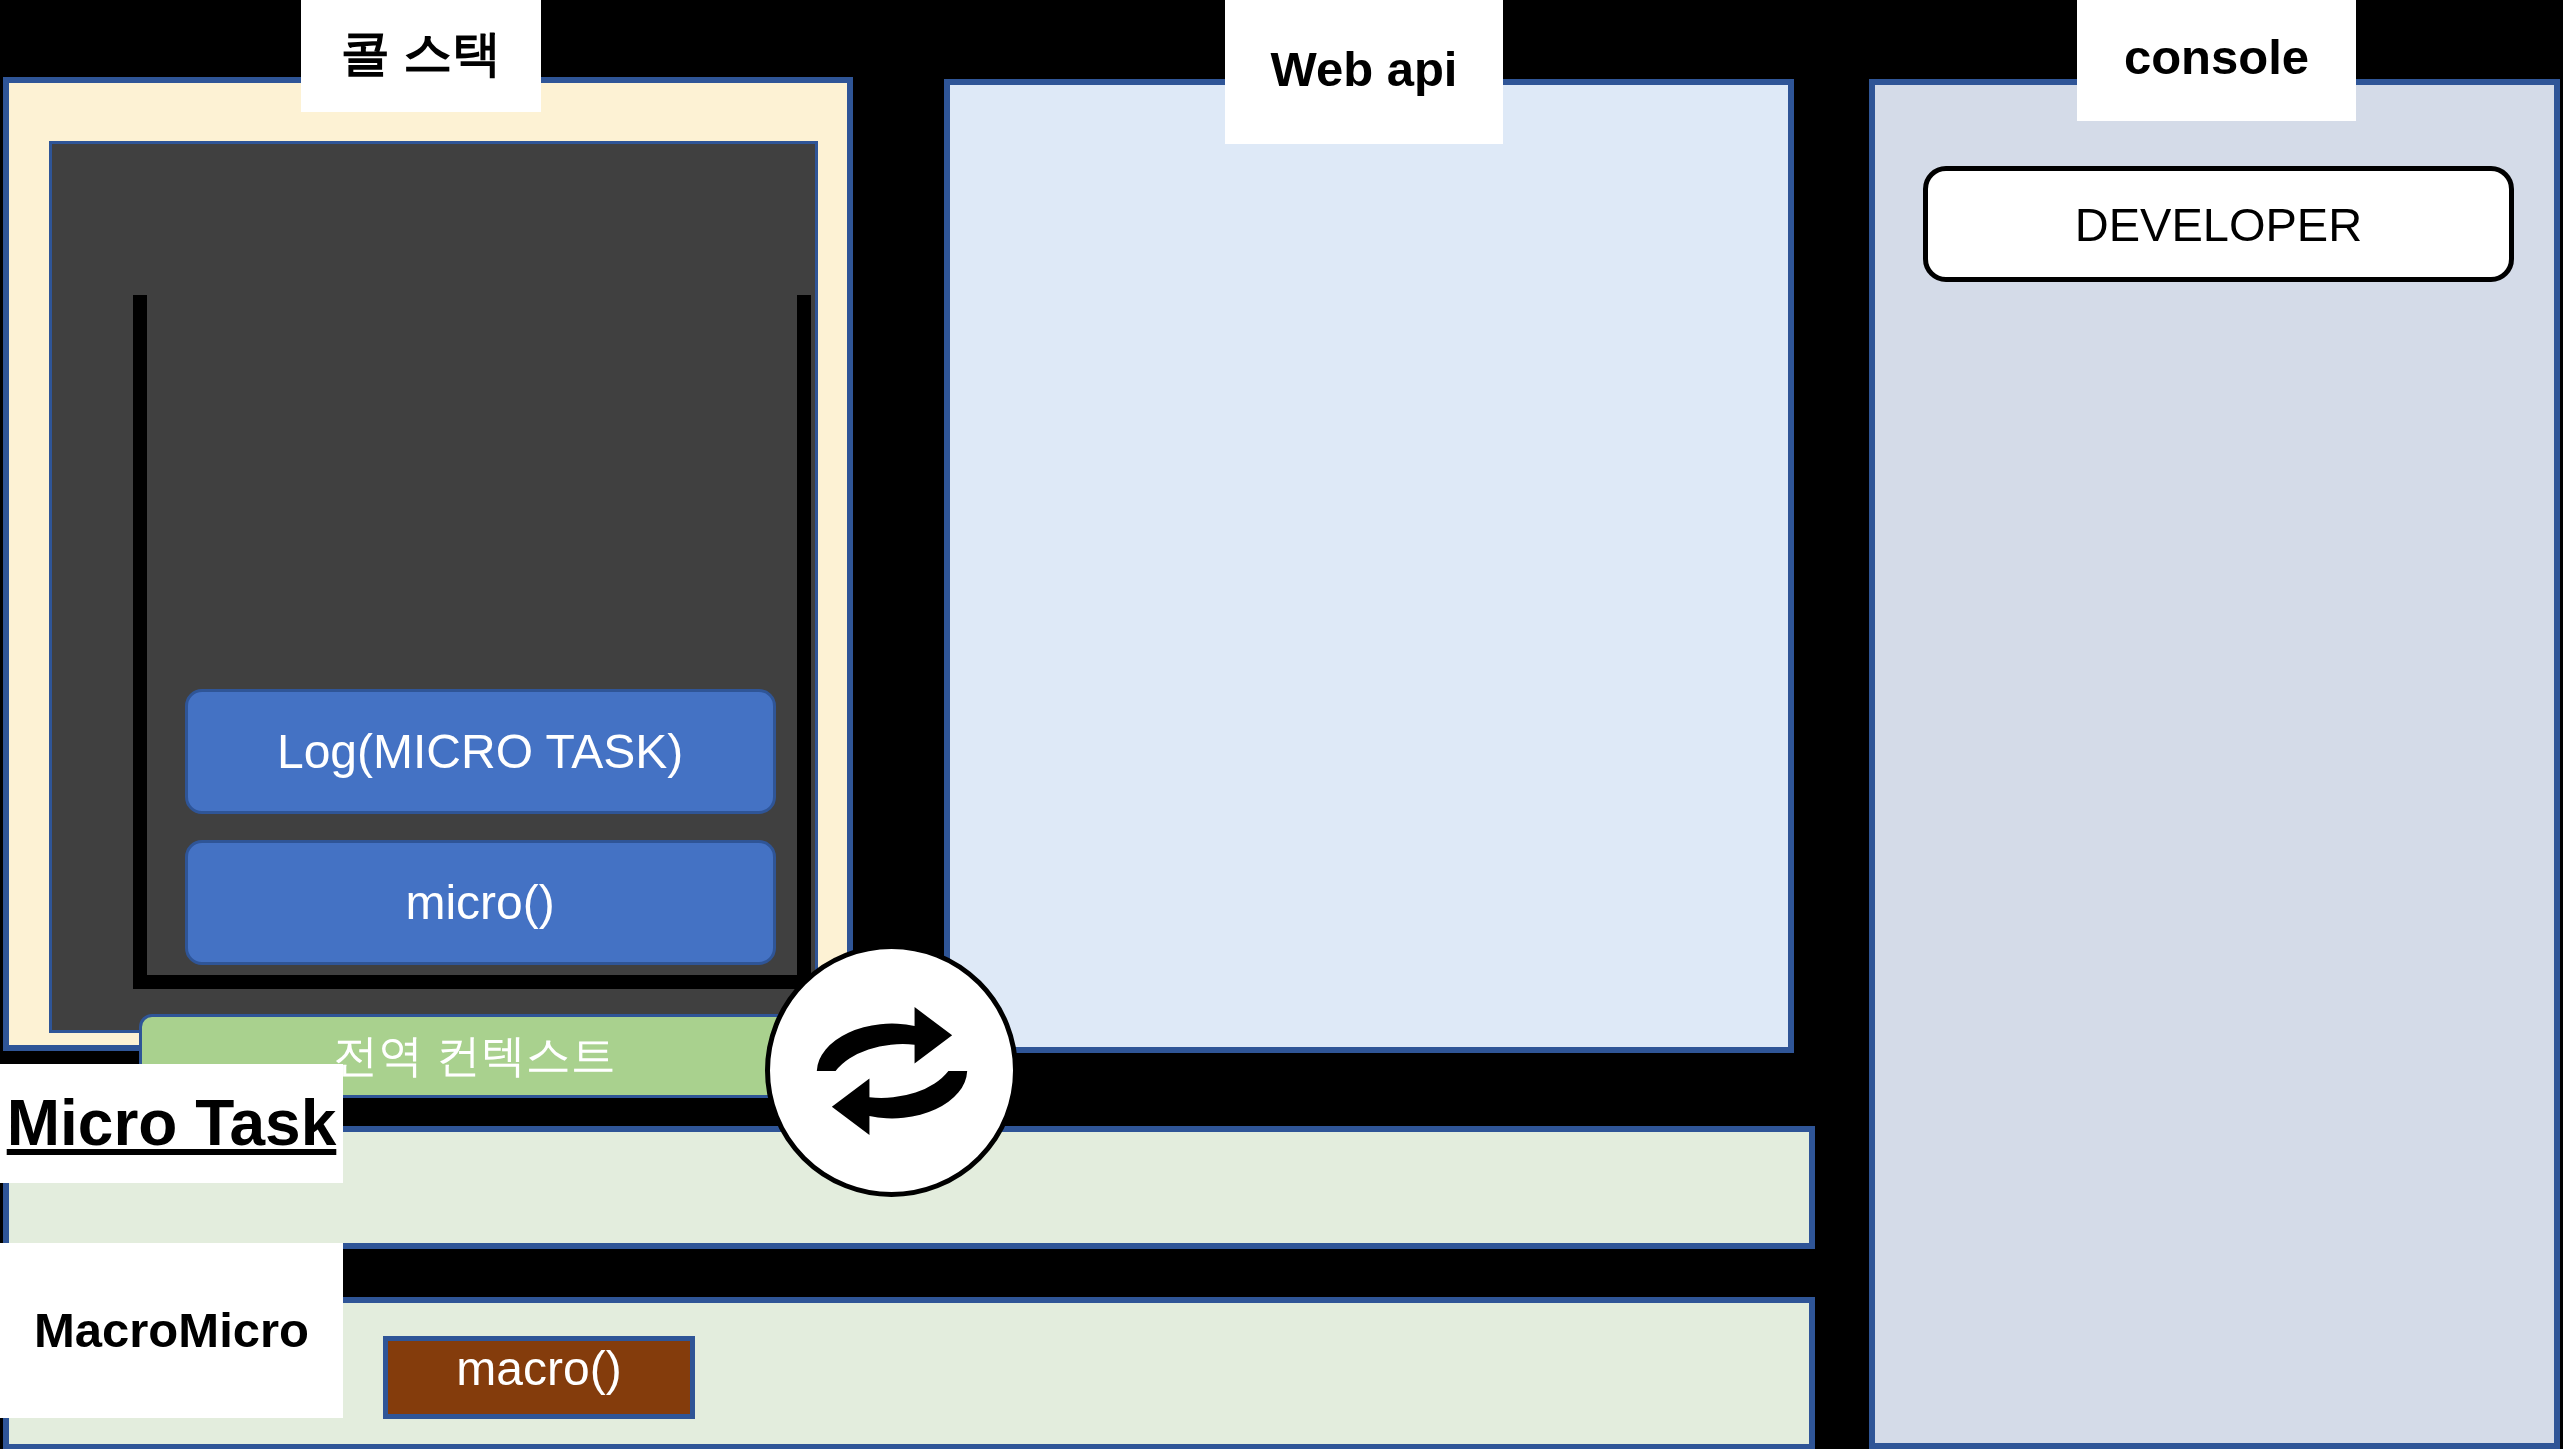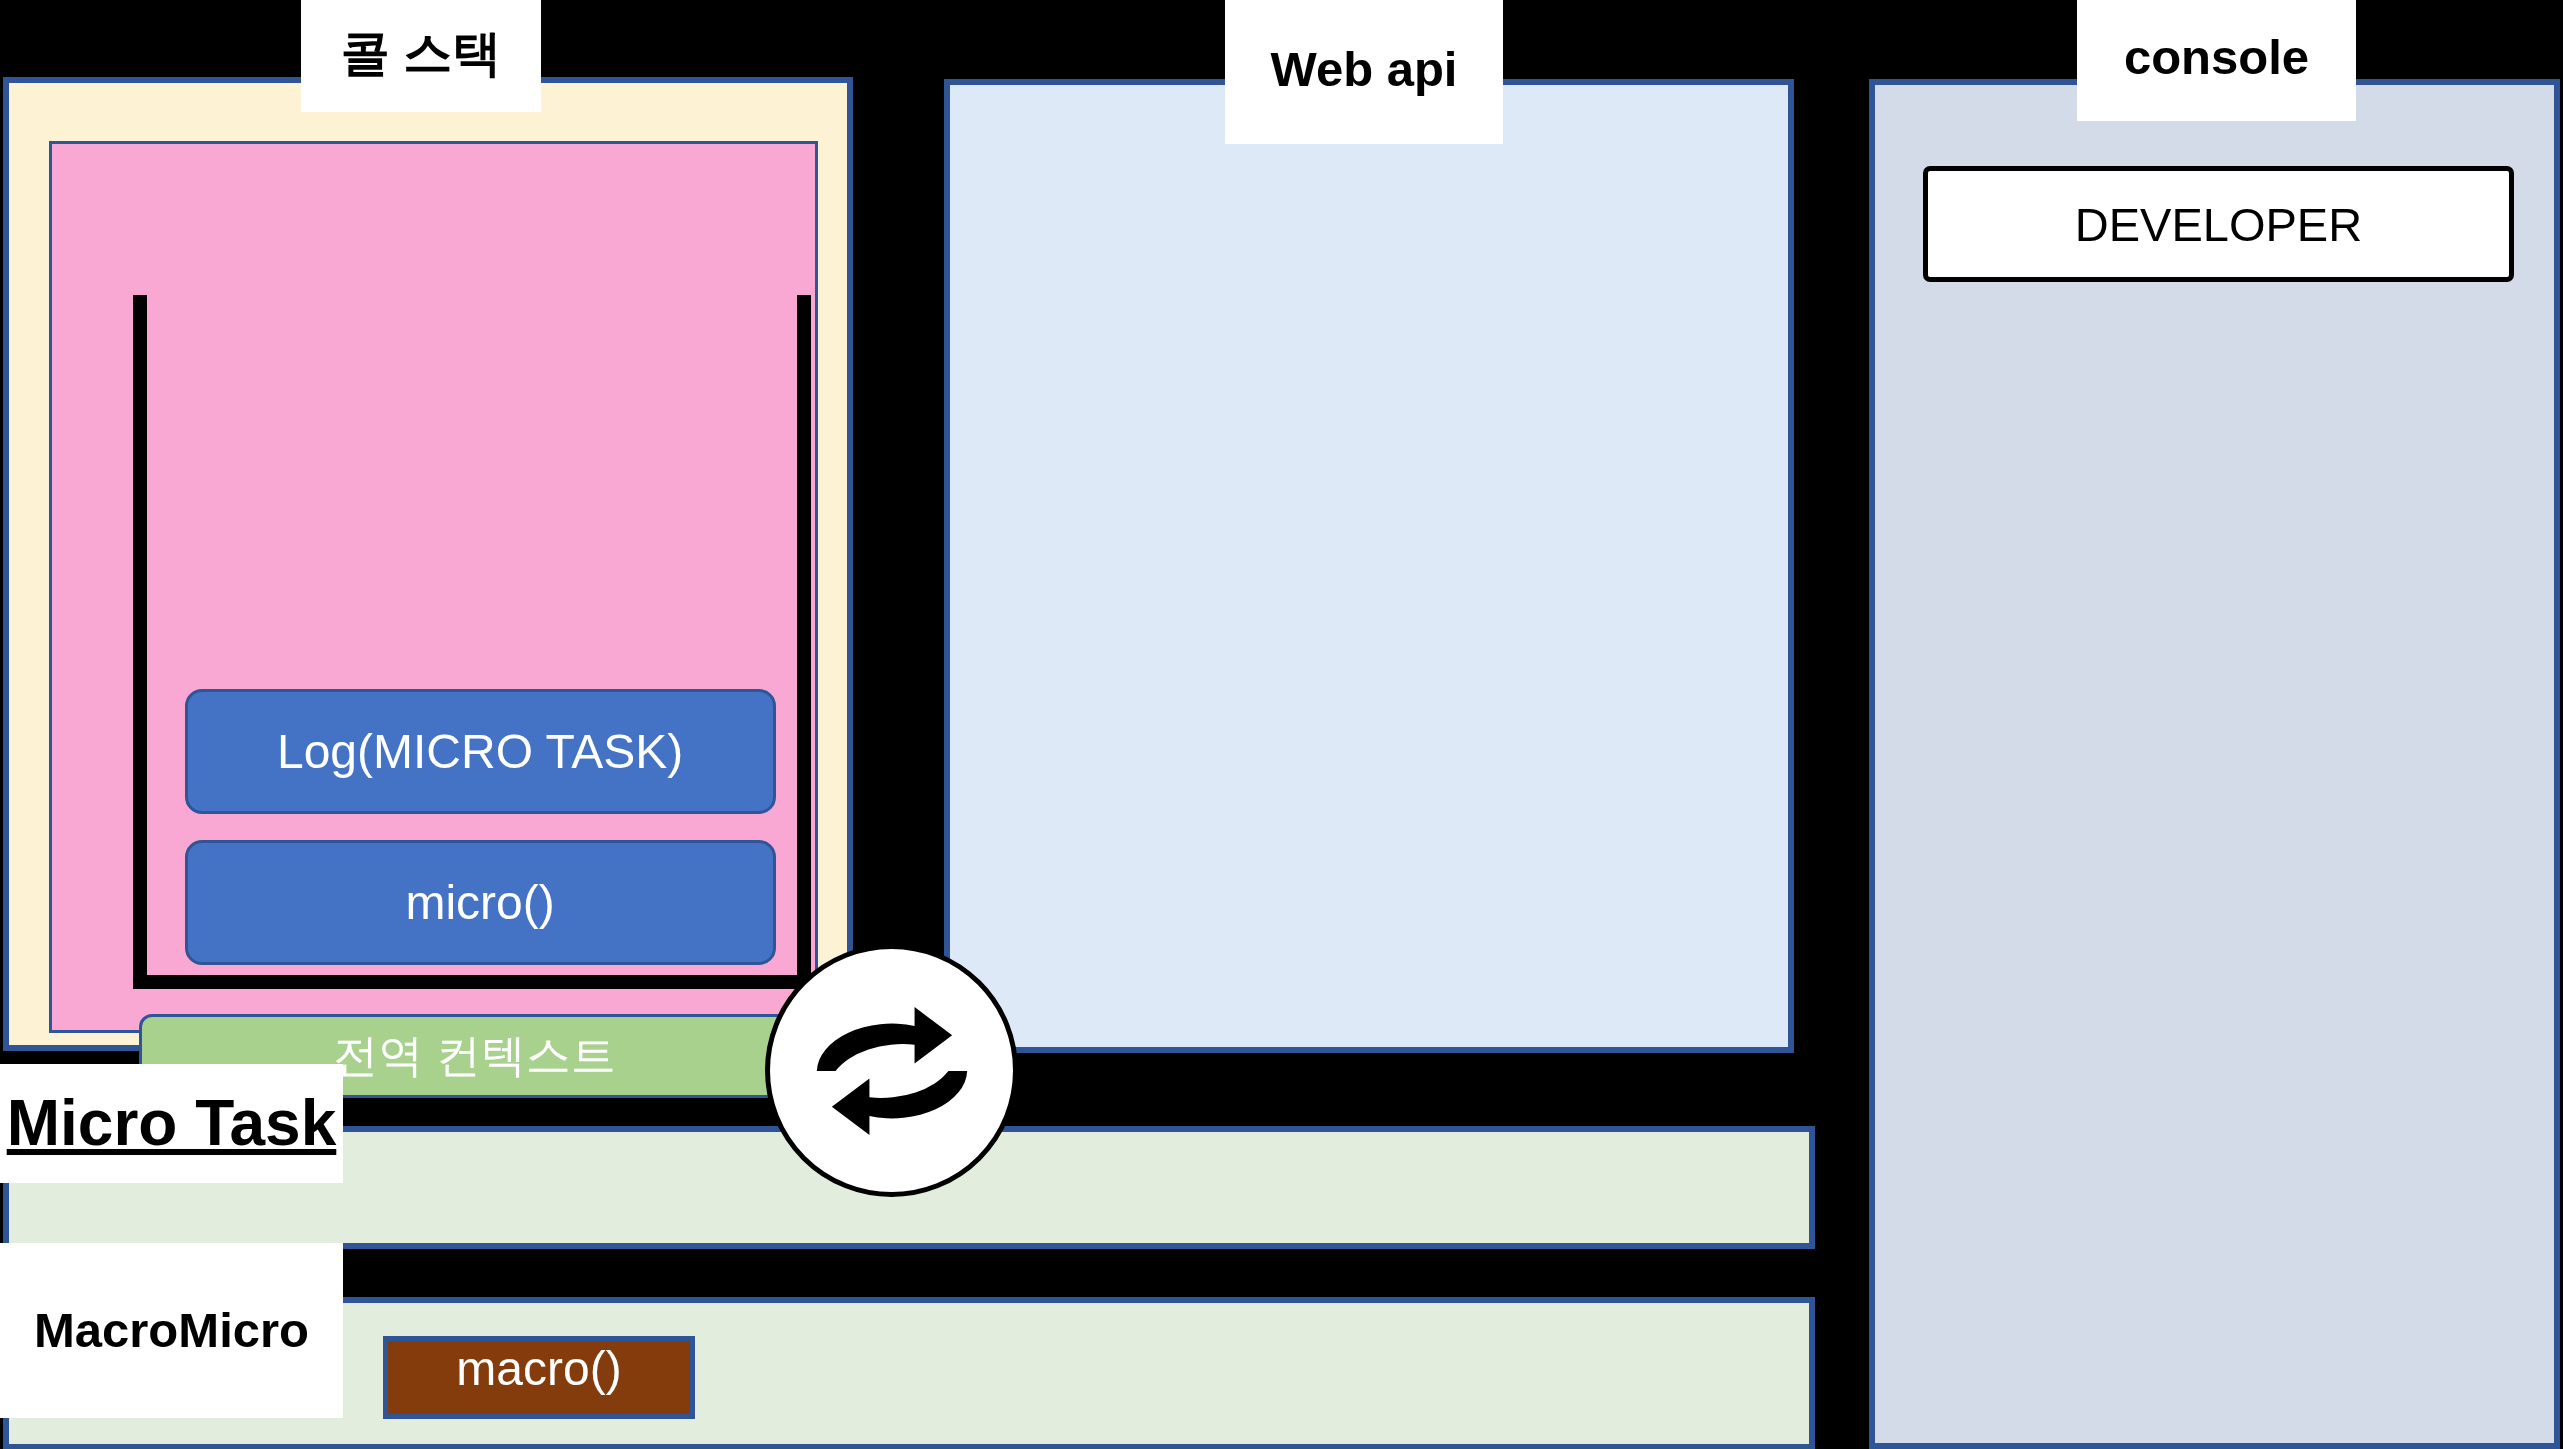--- a/index.html
+++ b/index.html
@@ -33,21 +33,21 @@
   }
 
   
   #callstack-panel {
     left: 2.6px; top: 77px; width: 850px; height: 974px;
     background: #FDF2D4;
   }
   #callstack-inner {
     position: absolute;
     left: 40px; top: 58px; width: 769px; height: 892px;
-    background: #f9a8d4;
+    background: #404040;
     border: 3.9px solid #2F5597;
   }
   
   #stack-frame {
     position: absolute;
     left: 81px; top: 151px; width: 678px; height: 694px;
     border-left: 14.3px solid #000000;
     border-right: 14.3px solid #000000;
     border-bottom: 14.3px solid #000000;
     background: transparent;
@@ -87,21 +87,21 @@
   
   #console-panel {
     left: 1869px; top: 79px; width: 691px; height: 1370px;
     background: #D4DBE8;
   }
   #developer-box {
     position: absolute;
     left: 1923px; top: 166px; width: 591px; height: 116px;
     background: #FFFFFF;
     border: 5.8px solid #000000;
-    border-radius: 7px;
+    border-radius: 23px;
     color: #000000;
     display: flex; align-items: center; justify-content: center;
     font-size: 47px;
     white-space: nowrap;
   }
   #chip-console { left: 2077px; top: -5.2px; width: 279px; height: 126px; font-size: 49px; }
 
   
   #microtask-panel {
     left: 2.6px; top: 1126px; width: 1812px; height: 123px;

